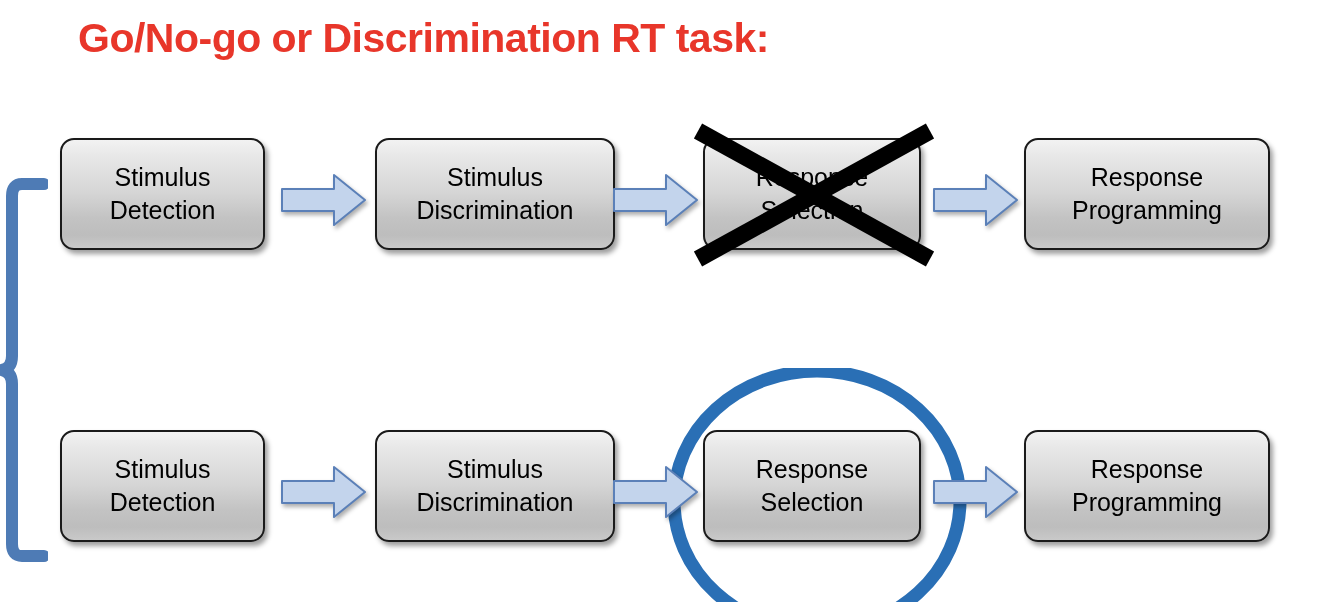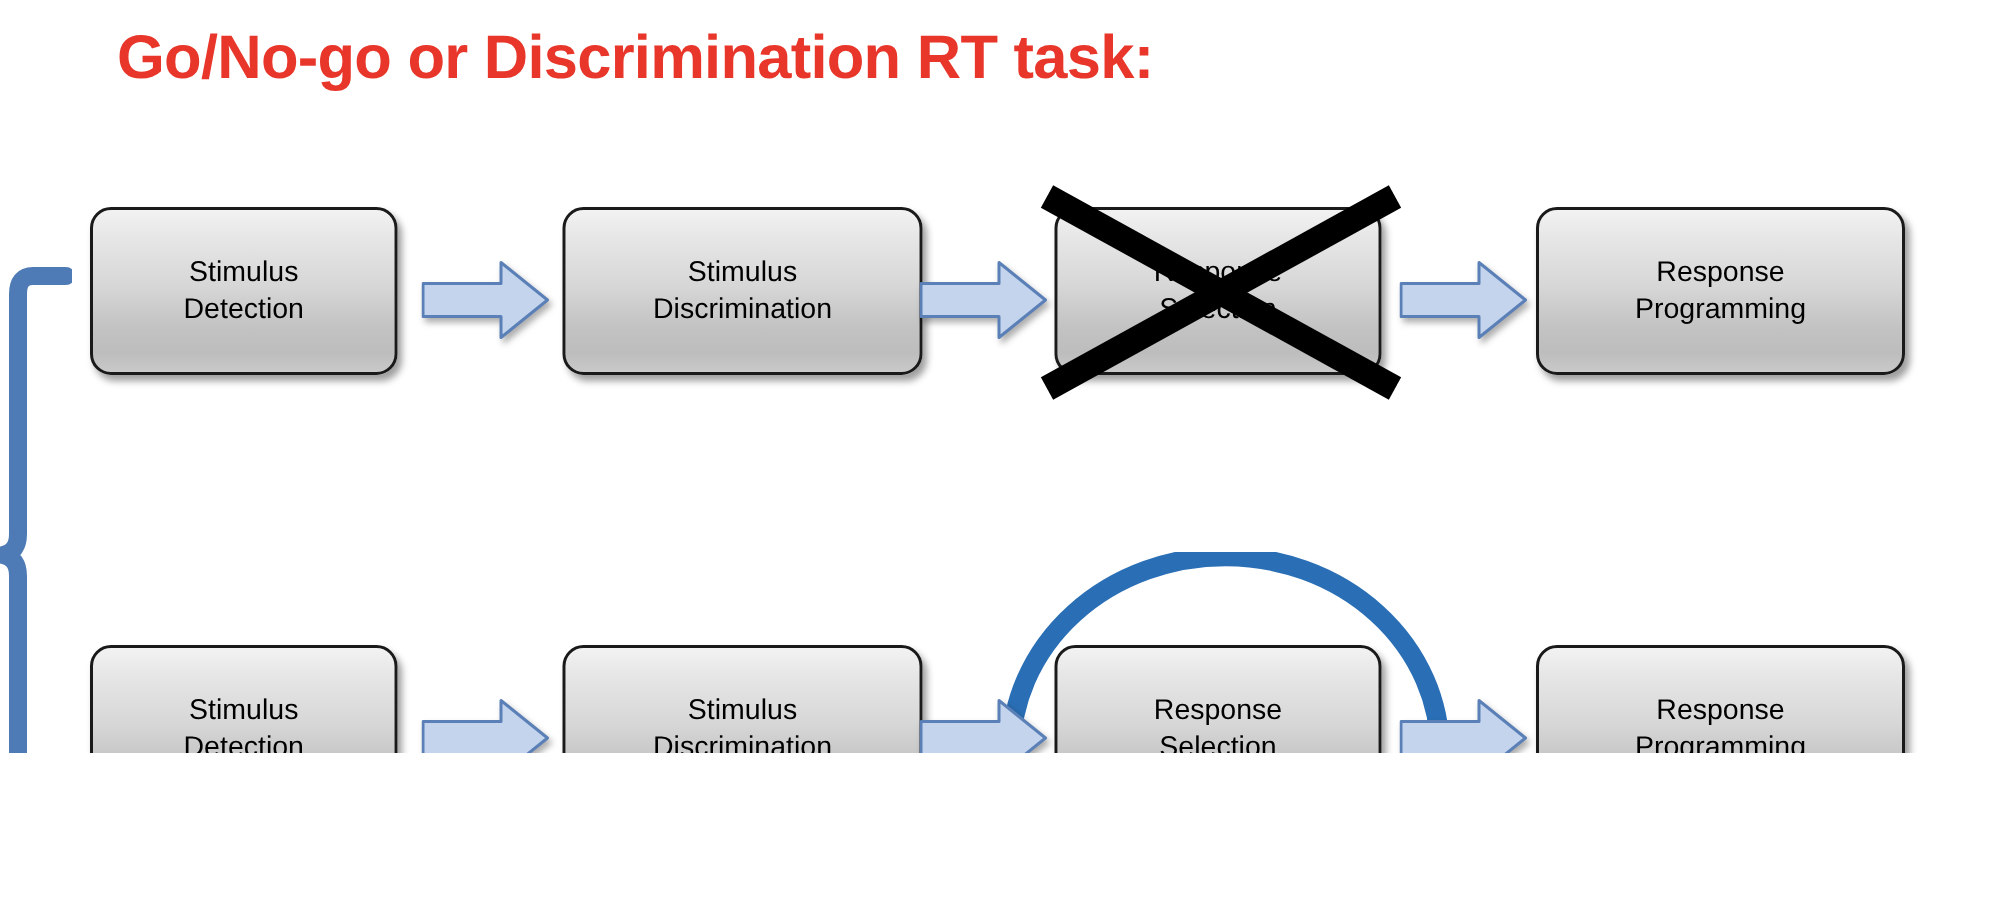--- a/index.html
+++ b/index.html
@@ -7,21 +7,21 @@
     margin: 0;
     padding: 0;
     background: #ffffff;
   }
   body {
     font-family: "Liberation Sans", sans-serif;
   }
   #canvas {
     position: relative;
     width: 1334px;
-    height: 502px;
+    height: 602px;
     background: #ffffff;
     overflow: hidden;
   }
 
   
   .heading {
     position: absolute;
     font-family: "Liberation Sans", sans-serif;
     font-weight: bold;
     color: #E8362A;
@@ -46,21 +46,21 @@
                 #c3c3c3 72%,
                 #bdbdbd 88%,
                 #c9c9c9 100%);
     box-shadow: 3px 4px 5px rgba(0,0,0,0.38);
     display: flex;
     flex-direction: column;
     align-items: center;
     justify-content: center;
     color: #000000;
     font-family: "Liberation Sans", sans-serif;
-    font-size: 19px;
+    font-size: 25px;
     line-height: 1.32;
     text-align: center;
   }
   .stage-box .ln { display: block; white-space: nowrap; }
 
   
   .block-arrow {
     position: absolute;
     filter: drop-shadow(2px 3px 2px rgba(0,0,0,0.32));
   }

